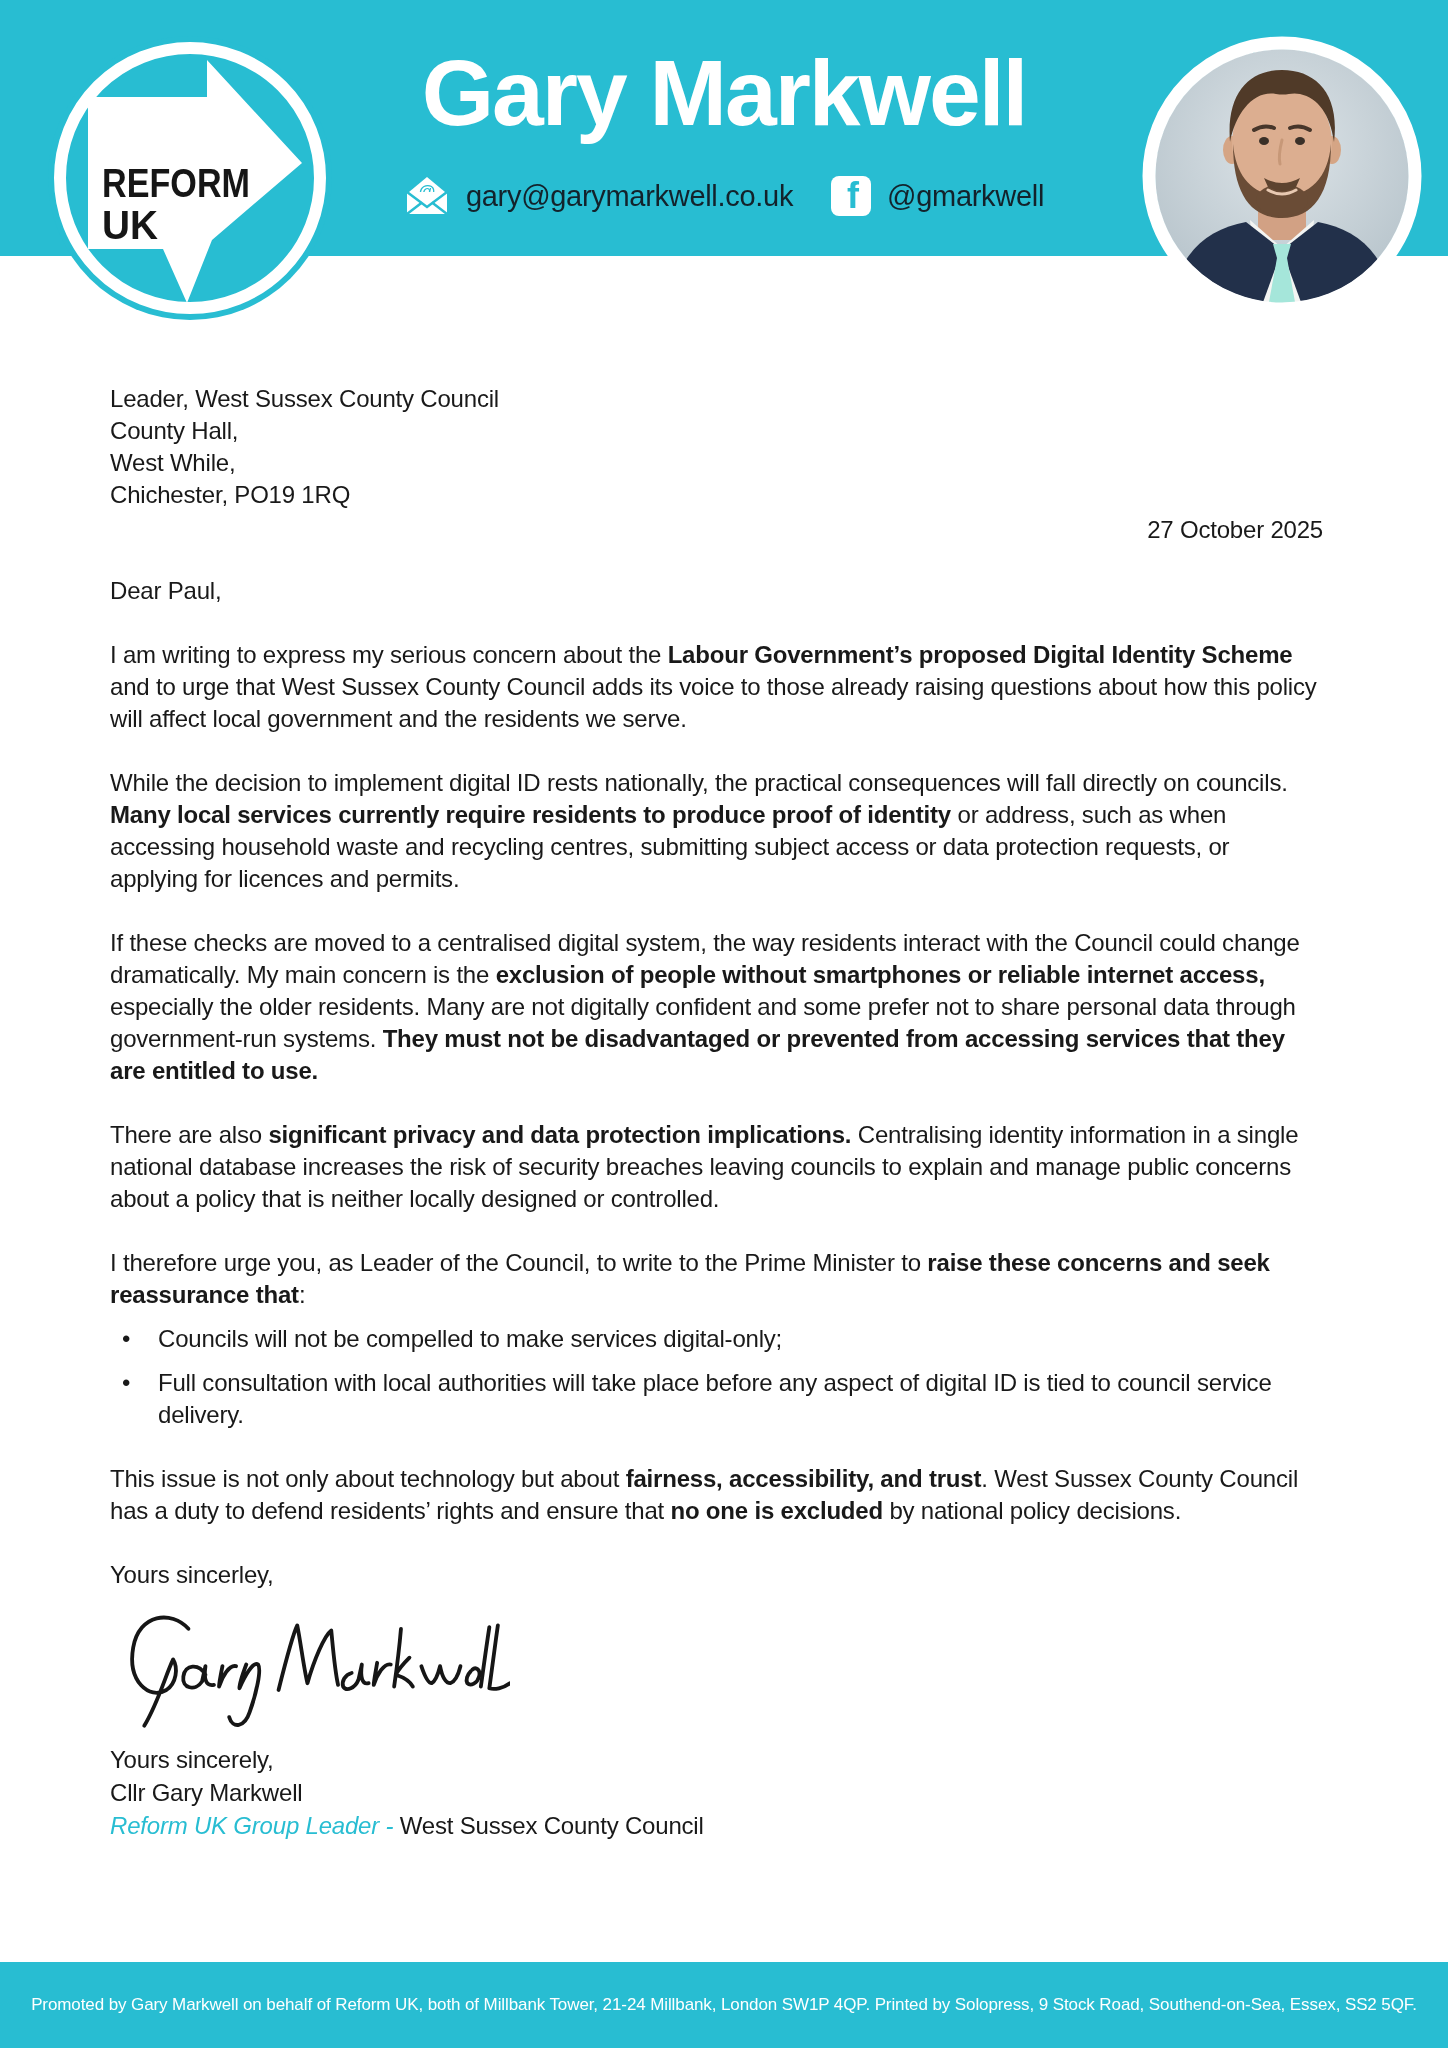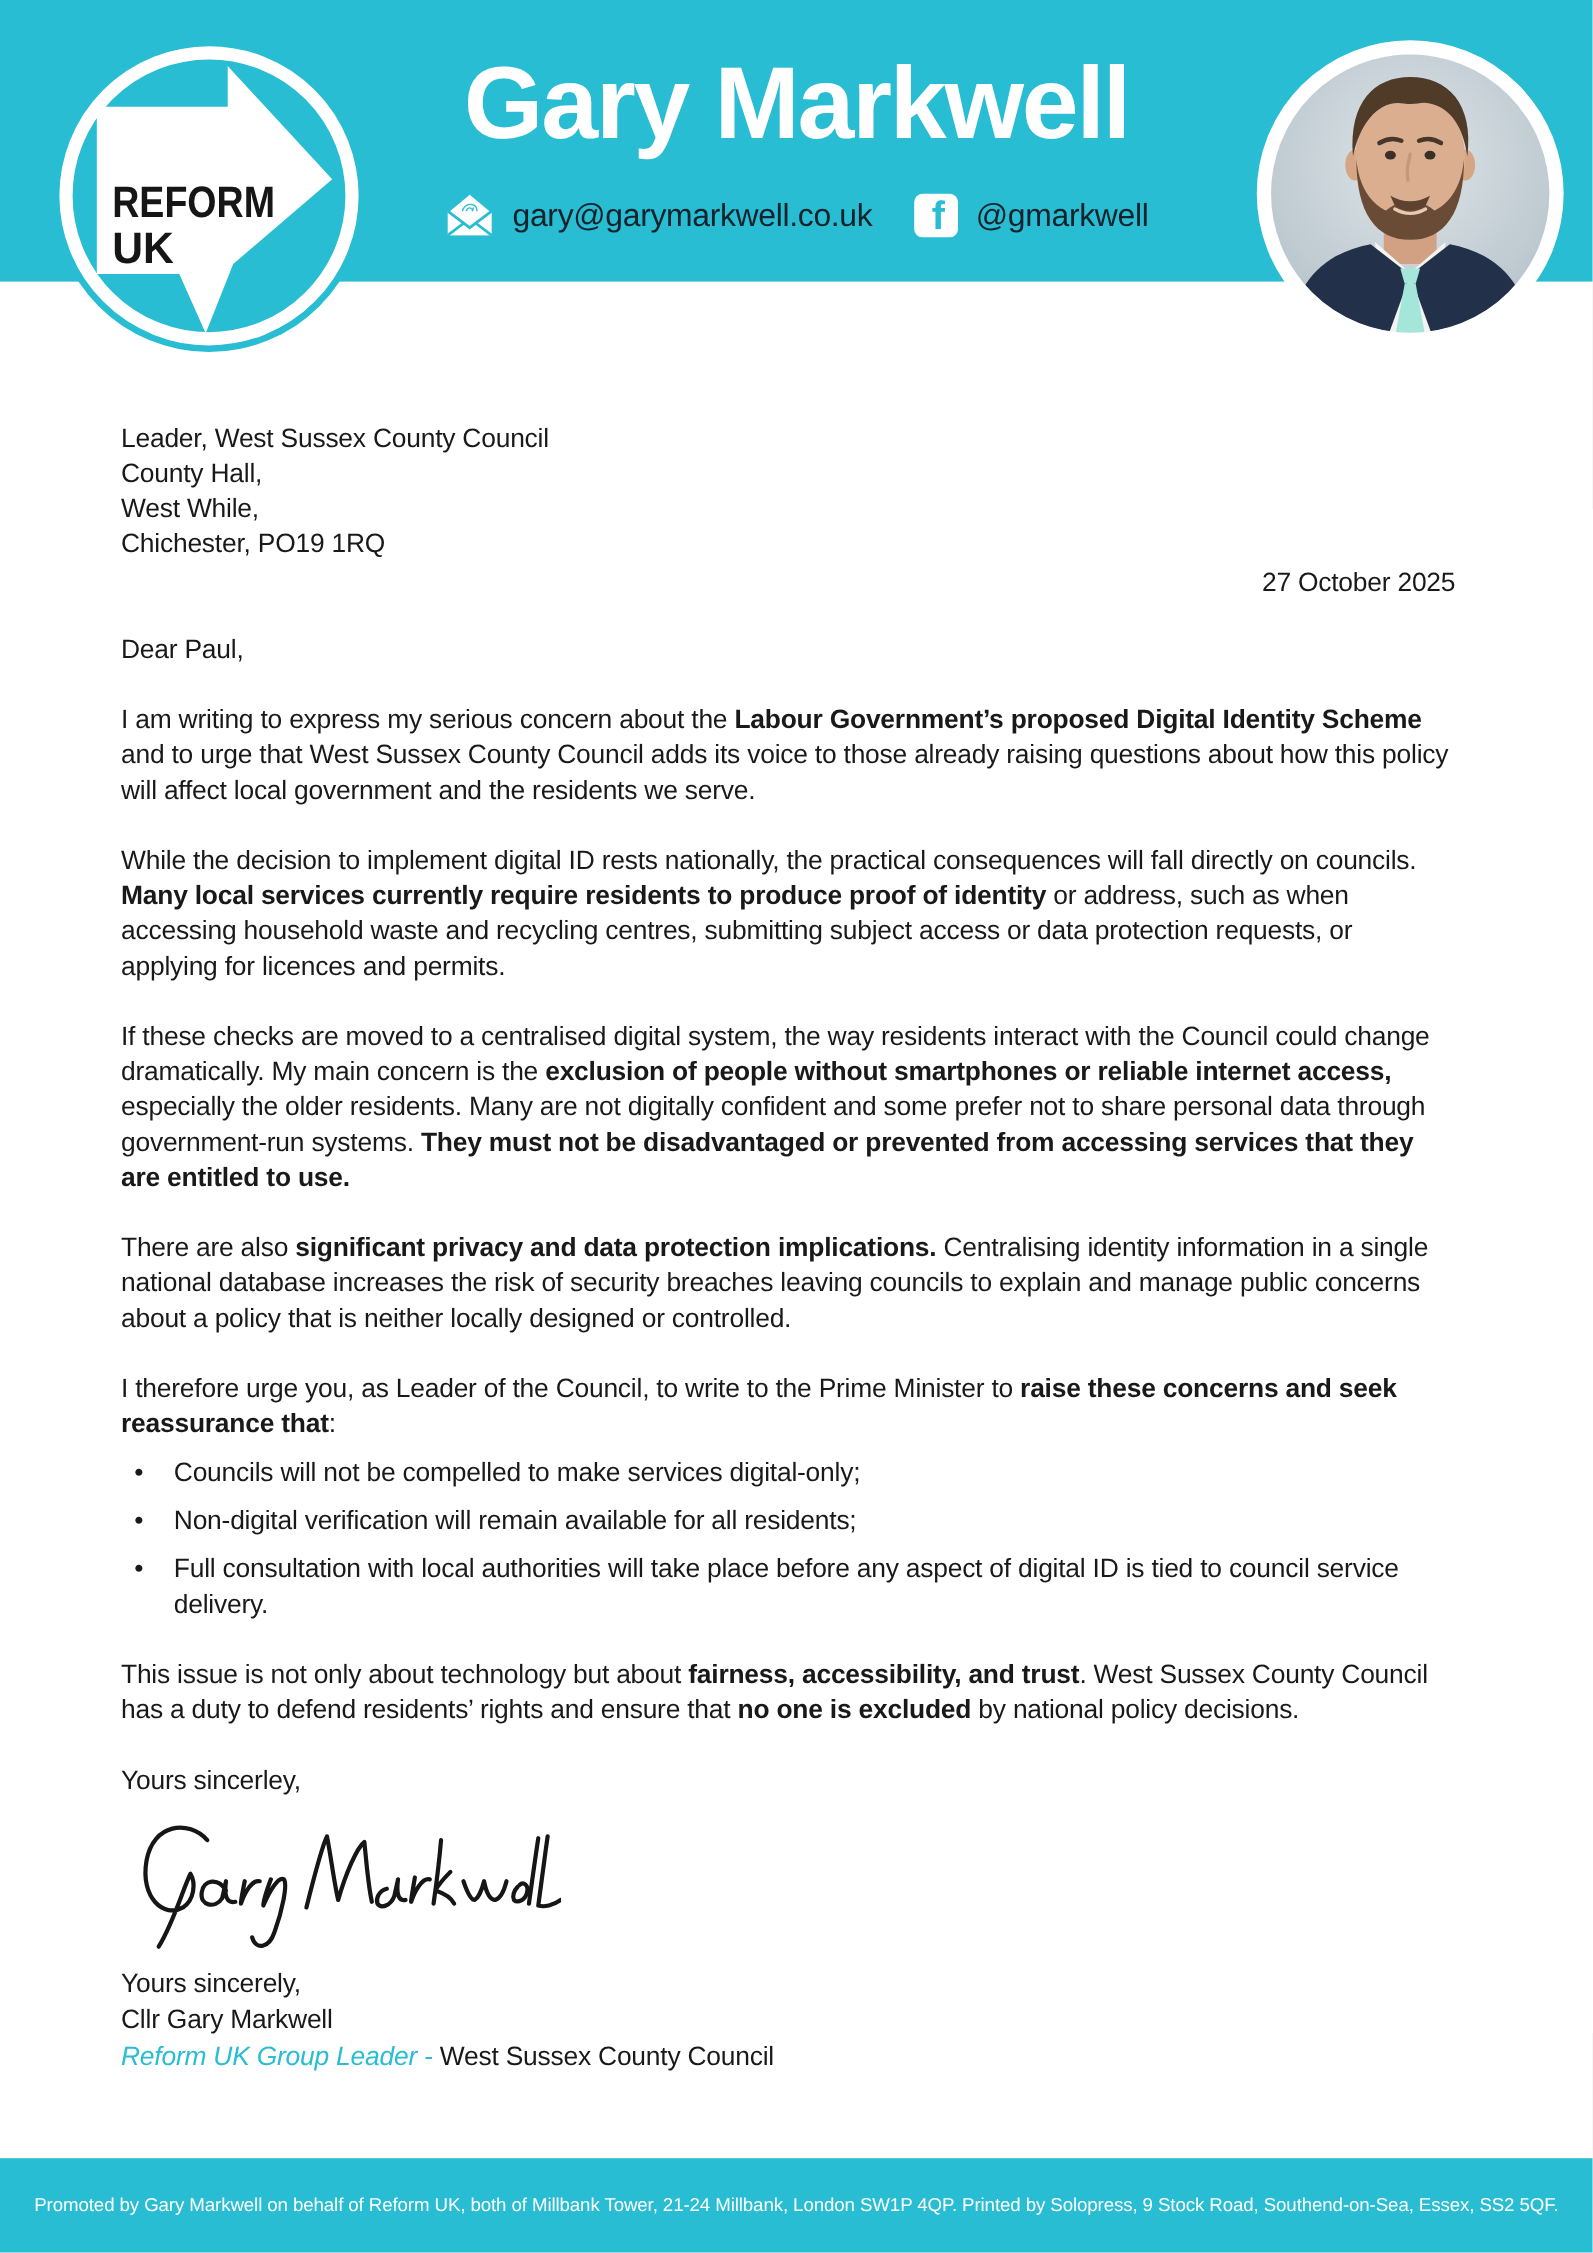--- a/index.html
+++ b/index.html
@@ -138,21 +138,20 @@
     <p class="salutation">Dear Paul,</p>
 
     <div id="blocks">
         <p class="para"><span>I am writing to express my serious concern about the </span><span class="b">Labour Government’s proposed Digital Identity Scheme</span><span> and to urge that West Sussex County Council adds its voice to those already raising questions about how this policy will affect local government and the residents we serve.</span></p>
         <p class="para"><span>While the decision to implement digital ID rests nationally, the practical consequences will fall directly on councils. </span><span class="b">Many local services currently require residents to produce proof of identity</span><span> or address, such as when accessing household waste and recycling centres, submitting subject access or data protection requests, or applying for licences and permits.</span></p>
         <p class="para"><span>If these checks are moved to a centralised digital system, the way residents interact with the Council could change dramatically. My main concern is the </span><span class="b">exclusion of people without smartphones or reliable internet access,</span><span> especially the older residents. Many are not digitally confident and some prefer not to share personal data through government-run systems. </span><span class="b">They must not be disadvantaged or prevented from accessing services that they are entitled to use.</span></p>
         <p class="para"><span>There are also </span><span class="b">significant privacy and data protection implications.</span><span> Centralising identity information in a single national database increases the risk of security breaches leaving councils to explain and manage public concerns about a policy that is neither locally designed or controlled.</span></p>
         <p class="para"><span>I therefore urge you, as Leader of the Council, to write to the Prime Minister to </span><span class="b">raise these concerns and seek reassurance that</span><span>:</span></p>
         <ul class="bullets">
           <li>Councils will not be compelled to make services digital-only;</li>
-          <li>Non-digital verification will remain available for all residents;</li>
           <li>Full consultation with local authorities will take place before any aspect of digital ID is tied to council service delivery.</li>
         </ul>
         <p class="para"><span>This issue is not only about technology but about </span><span class="b">fairness, accessibility, and trust</span><span>. West Sussex County Council has a duty to defend residents’ rights and ensure that </span><span class="b">no one is excluded</span><span> by national policy decisions.</span></p>
       </div>
 
     <p class="closing">Yours sincerley,</p>
 
     <svg class="sig" width="400" height="136" viewBox="0 0 470 160" aria-hidden="true">
       <g fill="none" stroke="#161616" stroke-width="4.5" stroke-linecap="round" stroke-linejoin="round">
         <path d="M92,28 C72,6 34,10 27,50 C20,90 46,112 66,100 C78,92 80,74 74,64 C66,80 56,116 40,142"></path>

